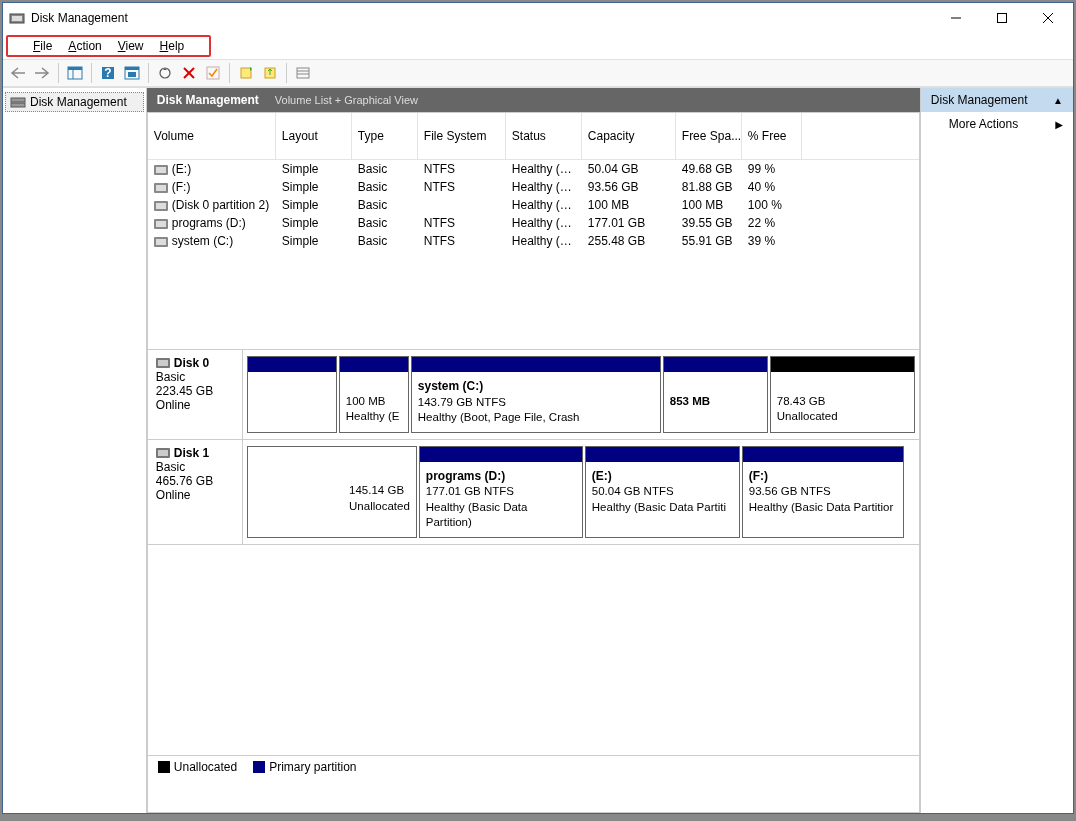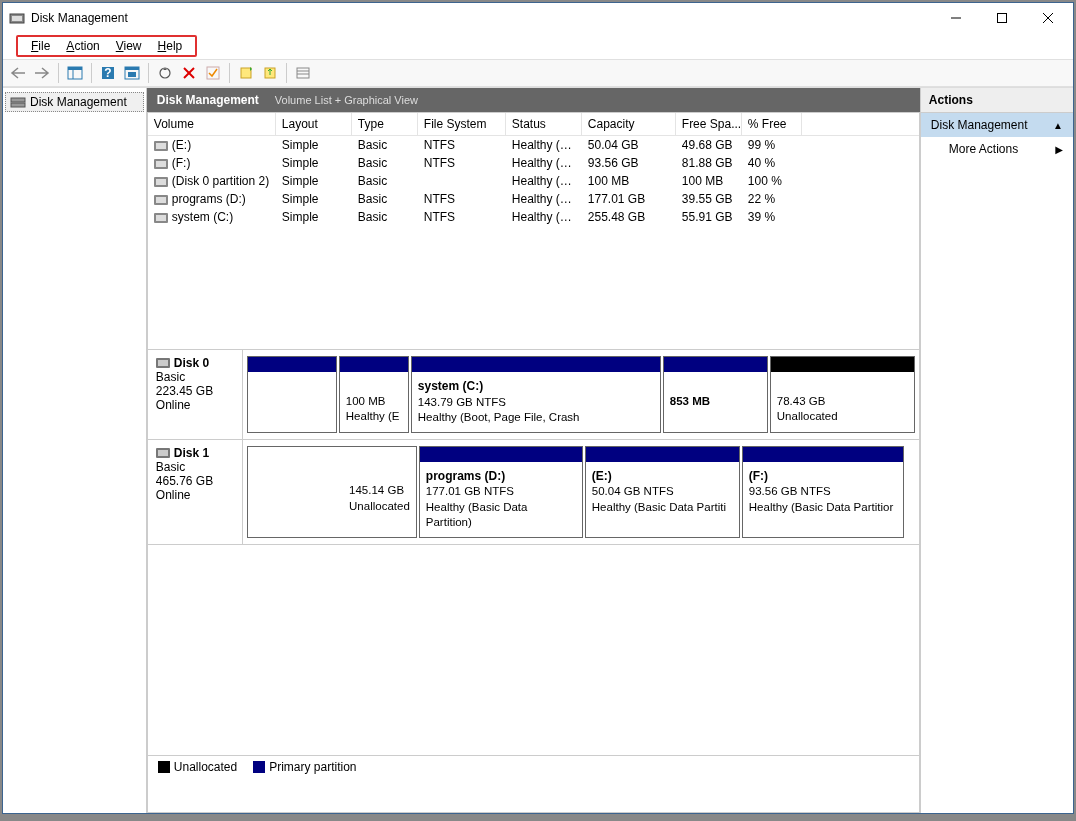--- a/index.html
+++ b/index.html
@@ -3,37 +3,37 @@
 <meta charset="utf-8">
 <style>
 * { box-sizing: border-box; margin: 0; padding: 0; font-family: "Segoe UI", Tahoma, sans-serif; font-size: 12px; }
 body { background: #888; width: 1076px; height: 821px; overflow: hidden; }
 .window { background: #fff; width: 1072px; height: 812px; margin: 2px; border: 1px solid #3c648f; display: flex; flex-direction: column; }
 .titlebar { height: 30px; display: flex; align-items: center; padding: 0 2px; }
 .titlebar-icon { width: 16px; height: 16px; margin: 0 6px 0 4px; }
 .titlebar-title { flex: 1; font-size: 12px; }
 .titlebar-controls { display: flex; }
 .tbtn { width: 46px; height: 30px; display: flex; align-items: center; justify-content: center; cursor: default; }
-.menubar { height: 22px; display: flex; align-items: center; padding: 0 5px; border: 2px solid #e03030; border-radius: 2px; margin: 0 900px 0 13px; width: fit-content; }
+.menubar { height: 22px; display: flex; align-items: center; padding: 0 17px; border: 2px solid #e03030; border-radius: 2px; margin: 0 900px 0 3px; width: fit-content; }
 .menubar-wrap { height: 26px; display: flex; align-items: center; }
 .menuitem { padding: 2px 8px; cursor: default; }
 .menuitem .u { text-decoration: underline; }
 .toolbar { height: 28px; border-top: 1px solid #e0e0e0; border-bottom: 1px solid #e0e0e0; display: flex; align-items: center; padding: 0 4px; gap: 2px; background: #f8f8f8; }
 .tool { width: 22px; height: 22px; display: flex; align-items: center; justify-content: center; cursor: default; }
 .tool-sep { width: 1px; height: 20px; background: #ccc; margin: 0 3px; }
 .main-area { flex: 1; display: flex; border-top: 1px solid #ddd; overflow: hidden; }
 .left-pane { width: 150px; border-right: 1px solid #ccc; background: #fff; padding: 4px 2px; }
 .tree-item { display: flex; align-items: center; padding: 2px 4px; gap: 4px; background: #f0f0f0; border: 1px dotted #888; }
 .center-pane { flex: 1; display: flex; flex-direction: column; background: #f0f0f0; }
 .center-header { background: #666; color: #fff; padding: 5px 10px; display: flex; align-items: center; gap: 16px; }
 .center-header .ttl { font-weight: 600; }
 .center-header .sub { color: #ddd; font-size: 11px; }
 .volume-table { background: #fff; border: 1px solid #ccc; flex: 0 0 238px; overflow: hidden; display: flex; flex-direction: column; }
 .table-head { display: flex; background: #fff; border-bottom: 1px solid #e4e4e4; }
-.th { padding: 4px 6px; border-right: 1px solid #e4e4e4; background: #fff; font-weight: 400; cursor: default; white-space: nowrap; overflow: hidden; }
+.th { padding: 16px 6px; border-right: 1px solid #e4e4e4; background: #fff; font-weight: 400; cursor: default; white-space: nowrap; overflow: hidden; }
 .tbody { flex: 1; overflow: auto; }
 .tr { display: flex; padding: 1px 0; }
 .td { padding: 1px 6px; white-space: nowrap; overflow: hidden; text-overflow: ellipsis; }
 .vol-icon { display: inline-block; width: 14px; height: 10px; background: #888; margin-right: 4px; border-radius: 1px; vertical-align: middle; position: relative; }
 .vol-icon::after { content: ""; position: absolute; top: 2px; left: 2px; width: 10px; height: 6px; background: #ddd; }
 .graphical-area { flex: 1; background: #fff; border: 1px solid #ccc; border-top: none; overflow: auto; padding-bottom: 2px; }
 .disk-row { display: flex; border-bottom: 1px solid #ccc; }
 .disk-info { width: 95px; padding: 6px 8px; border-right: 1px solid #ccc; background: #fff; }
 .disk-info .name { font-weight: 700; display: flex; align-items: center; gap: 4px; }
 .disk-parts { flex: 1; display: flex; padding: 6px 4px; gap: 2px; }
@@ -313,21 +313,20 @@
           </div>
         <div style="height:210px"></div>
         <div class="legend">
           <span><span class="legend-swatch" style="background:#000"></span><span>Unallocated</span></span>
           <span><span class="legend-swatch" style="background:#000080"></span><span>Primary partition</span></span>
         </div>
       </div>
     </div>
 
     <div class="right-pane">
-      <div class="right-head">Actions</div>
       <div class="action-item sel">
         <span>Disk Management</span>
         <span class="arrow">▲</span>
       </div>
       <div class="action-item" style="padding-left:28px">
         <span>More Actions</span>
         <span class="arrow">▶</span>
       </div>
     </div>
 

